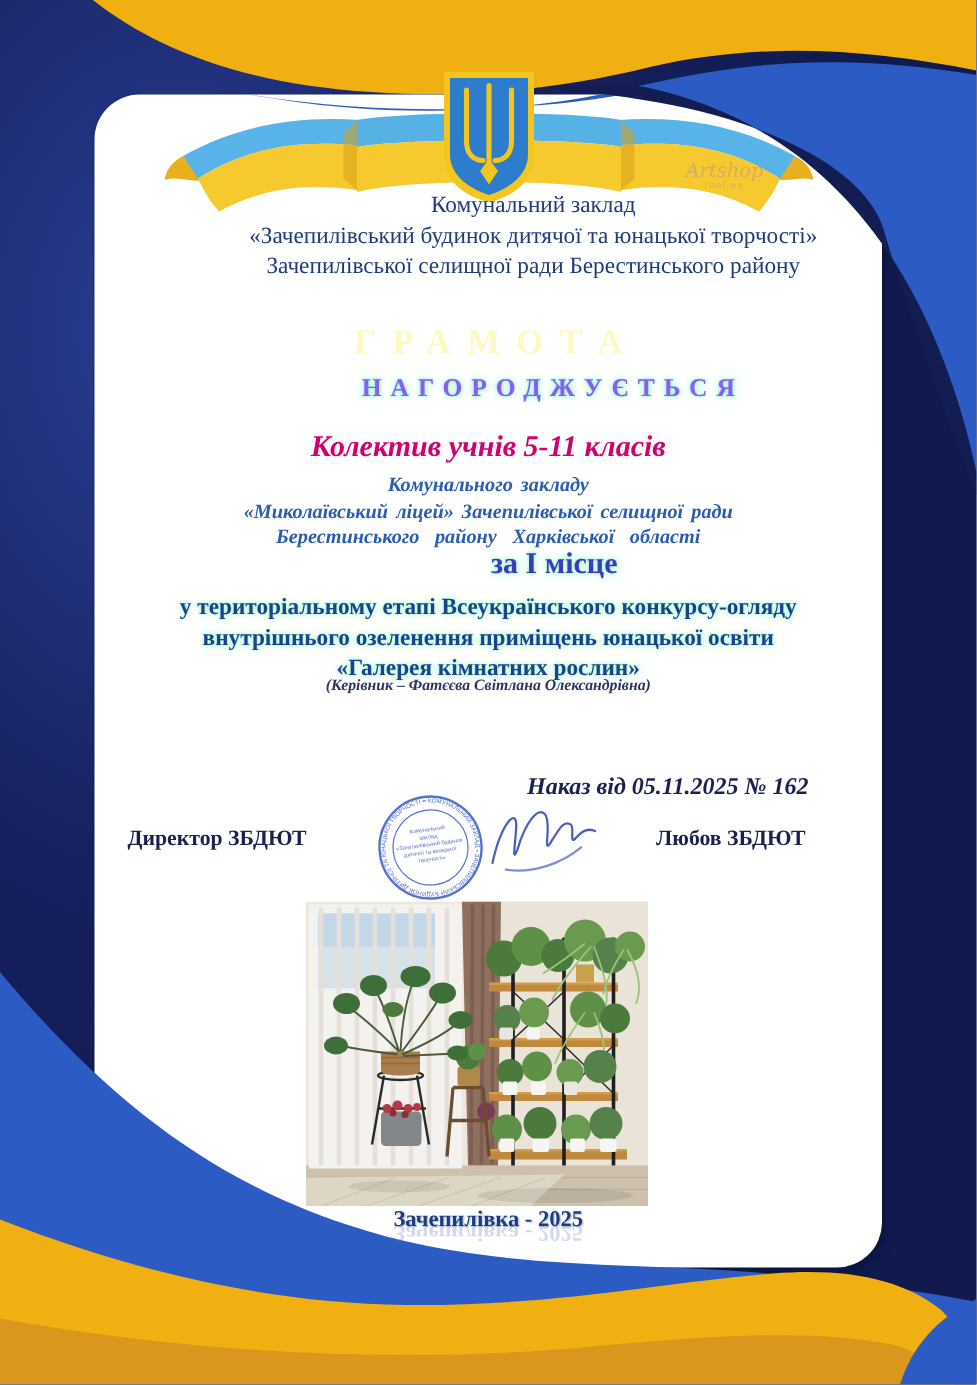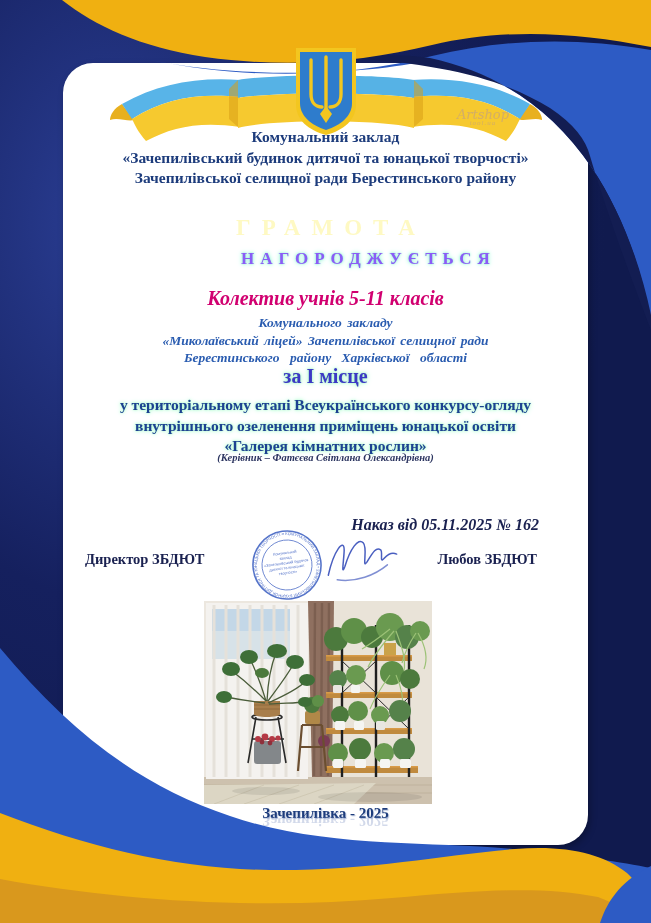--- a/index.html
+++ b/index.html
@@ -8,29 +8,29 @@
     font-family:"Liberation Serif","DejaVu Serif",serif;
     background:#15205e;
   }
   #bg,#overlay{position:absolute;left:0;top:0;width:651px;height:923px;pointer-events:none;}
   #panel{
     position:absolute;left:63px;top:63px;width:525px;height:782px;
     background:#ffffff;border-radius:30px;
     box-shadow:2px 3px 7px rgba(0,0,0,.28);
   }
   .ctr{position:absolute;left:63px;width:525px;text-align:center;}
-  .org{top:127px;line-height:20.5px;font-size:15.5px;font-weight:bold;color:#1d3c7c;}
+  .org{top:127px;line-height:20.5px;font-size:15.5px;font-weight:normal;color:#1d3c7c;padding-left:30px;}
   .title{top:215px;font-size:23px;font-weight:bold;color:#fef9c3;letter-spacing:11px;text-indent:11px;}
   .award-word{top:249px;font-size:17px;font-weight:bold;color:#8b5cf6;letter-spacing:6px;text-indent:6px;
     text-shadow:0 0 2px #8df2d2,0 0 4px #aef7e0,0 0 6px #c8fbe9;margin-left:40px;}
   .recipient{top:287px;font-size:20px;font-weight:bold;font-style:italic;color:#d10070;}
   .school{top:314px;line-height:17.5px;font-size:13.5px;font-weight:bold;font-style:italic;color:#2a5cb0;word-spacing:2px;}
   .school .wide{word-spacing:7px;}
   .place{top:365px;font-size:20px;font-weight:bold;color:#3c39c4;
-    text-shadow:0 0 2px #9ff0bf,0 0 4px #b9ffd6,0 0 7px #c9ffdf;}
+    text-shadow:0 0 2px #9ff0bf,0 0 4px #b9ffd6,0 0 7px #c9ffdf;padding-left:44px;}
   .contest{top:395px;line-height:20.5px;font-size:15.5px;font-weight:bold;color:#1d4191;
     text-shadow:0 0 2px #a6f7c8,0 0 4px #bdffd9,0 0 6px #d2ffe6;}
   .supervisor{top:452px;font-size:10.5px;font-weight:bold;font-style:italic;color:#2c3560;}
   .order{position:absolute;top:516px;right:112px;font-size:16px;font-weight:bold;font-style:italic;color:#1a2150;}
   .director{position:absolute;top:551px;left:85px;font-size:14.5px;font-weight:bold;color:#1a2150;}
   .signame{position:absolute;top:551px;right:114px;font-size:14.5px;font-weight:bold;color:#1a2150;}
   #stamp{position:absolute;left:250px;top:527px;width:74px;height:76px;transform:rotate(-8deg);opacity:.9;}
   #signature{position:absolute;left:316px;top:527px;width:94px;height:64px;transform:rotate(-10deg);}
   #photo{position:absolute;left:204px;top:601px;width:228px;height:203px;}
   .footer-wrap{top:805px;}

